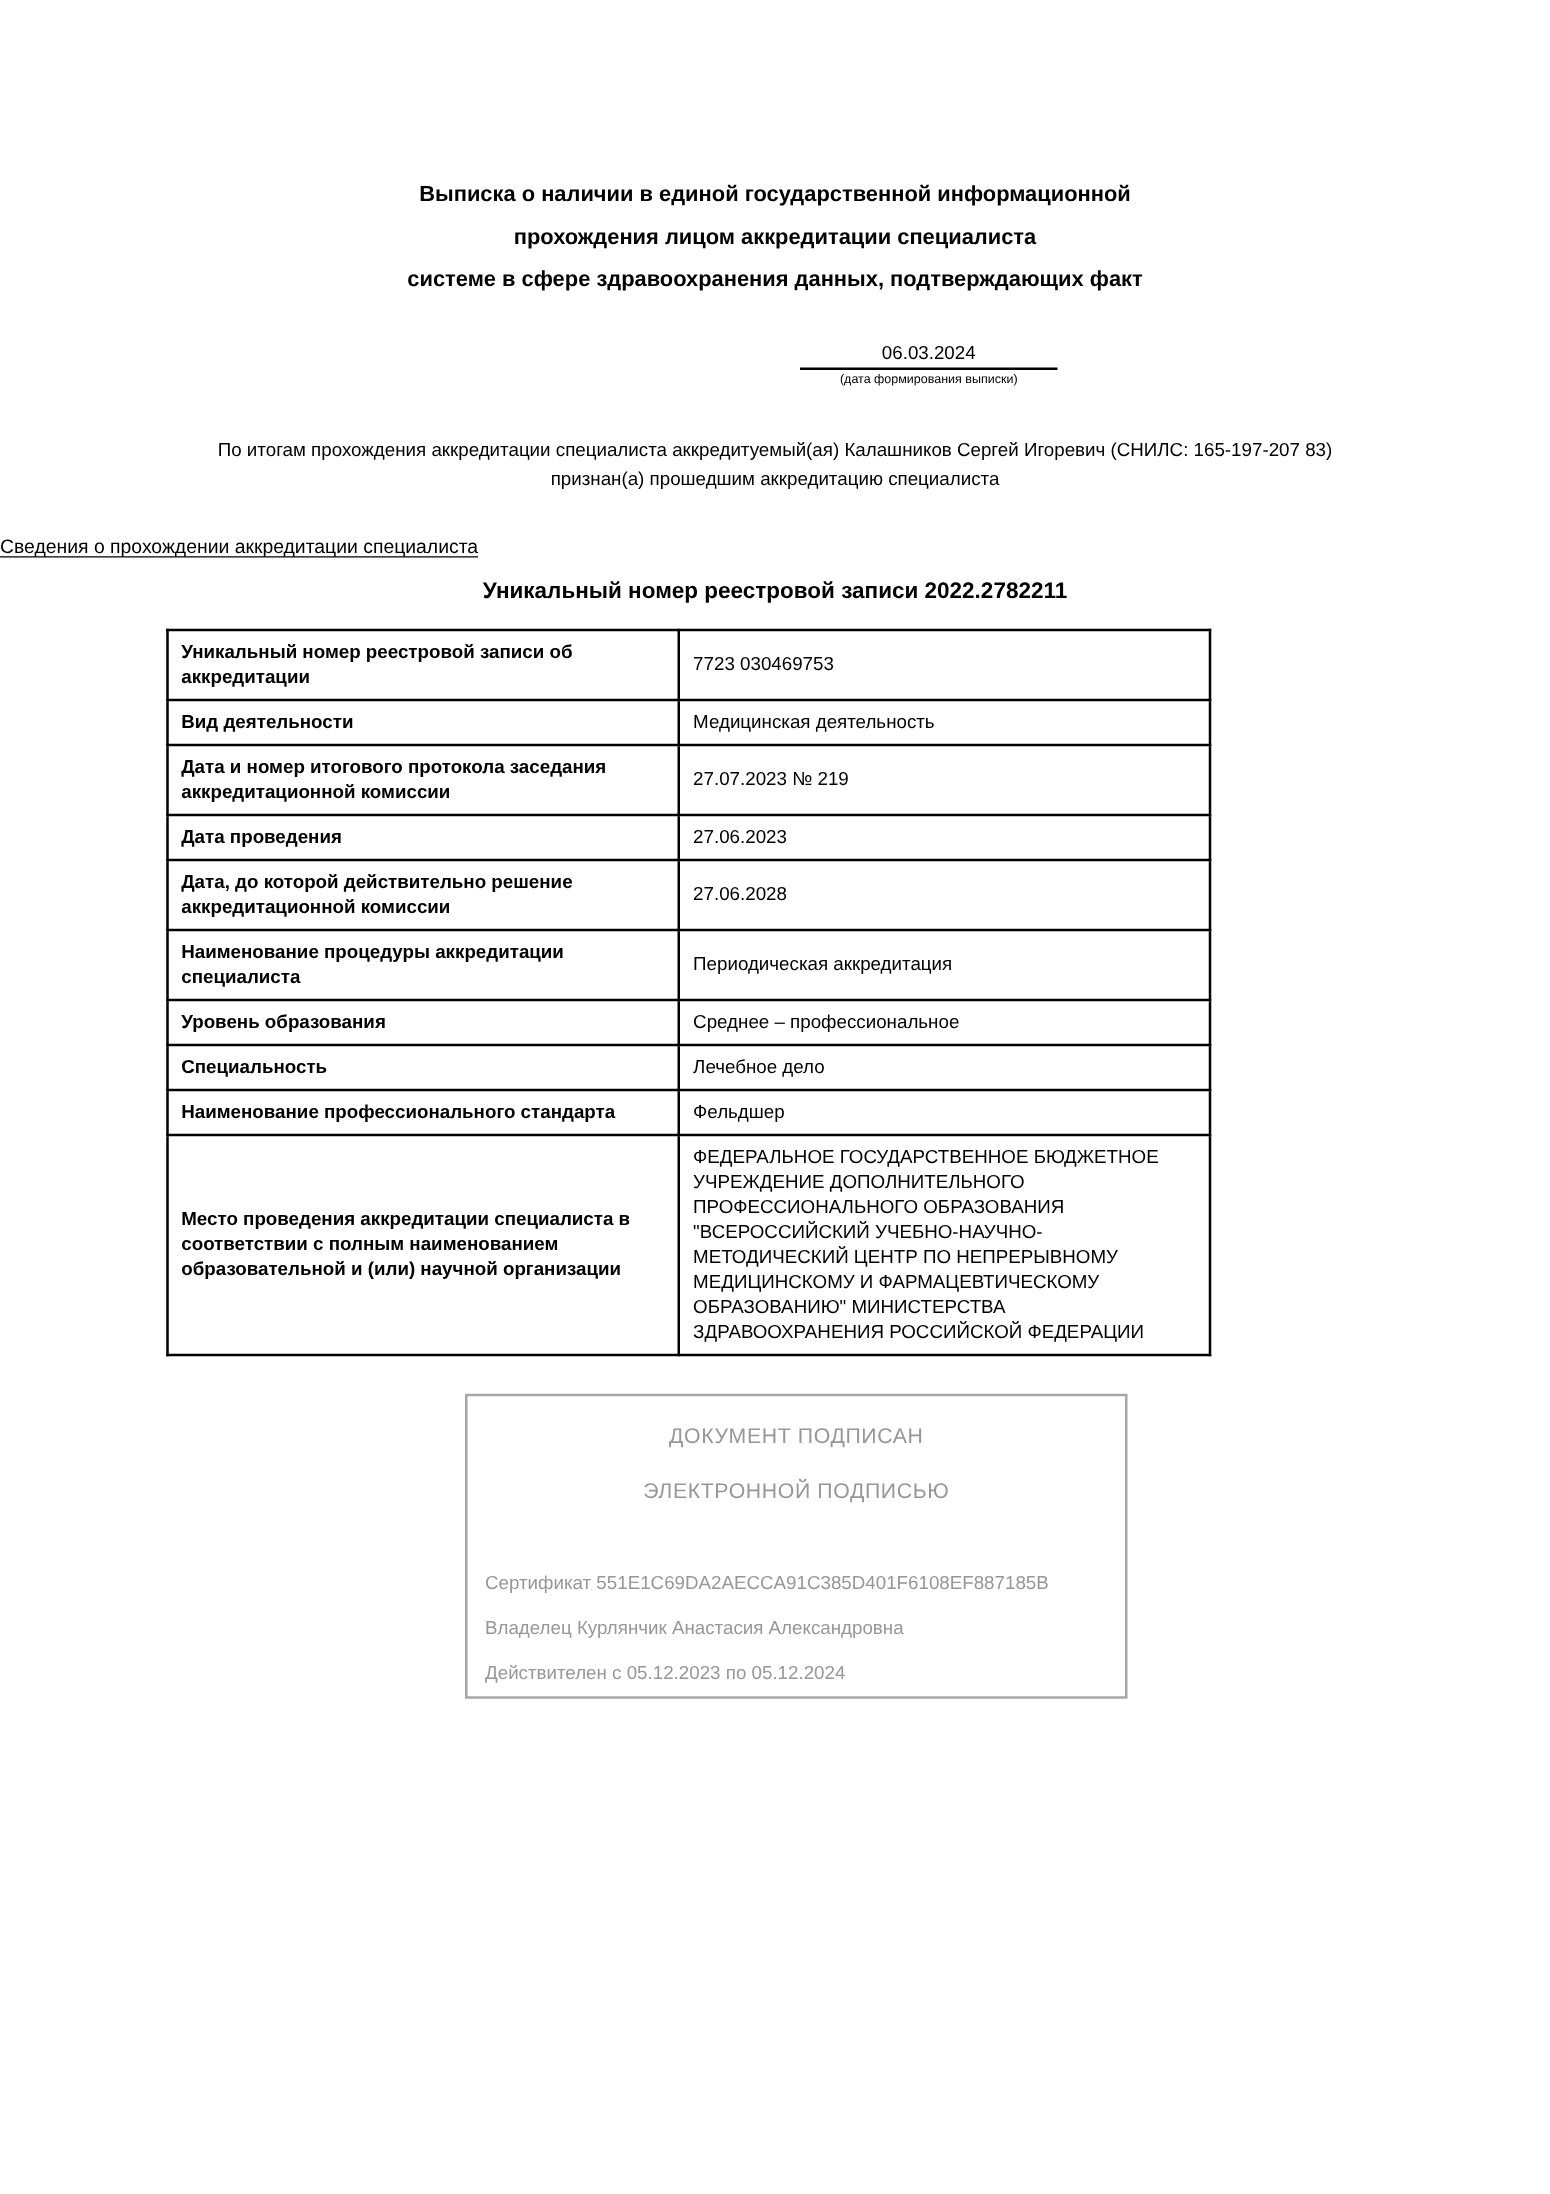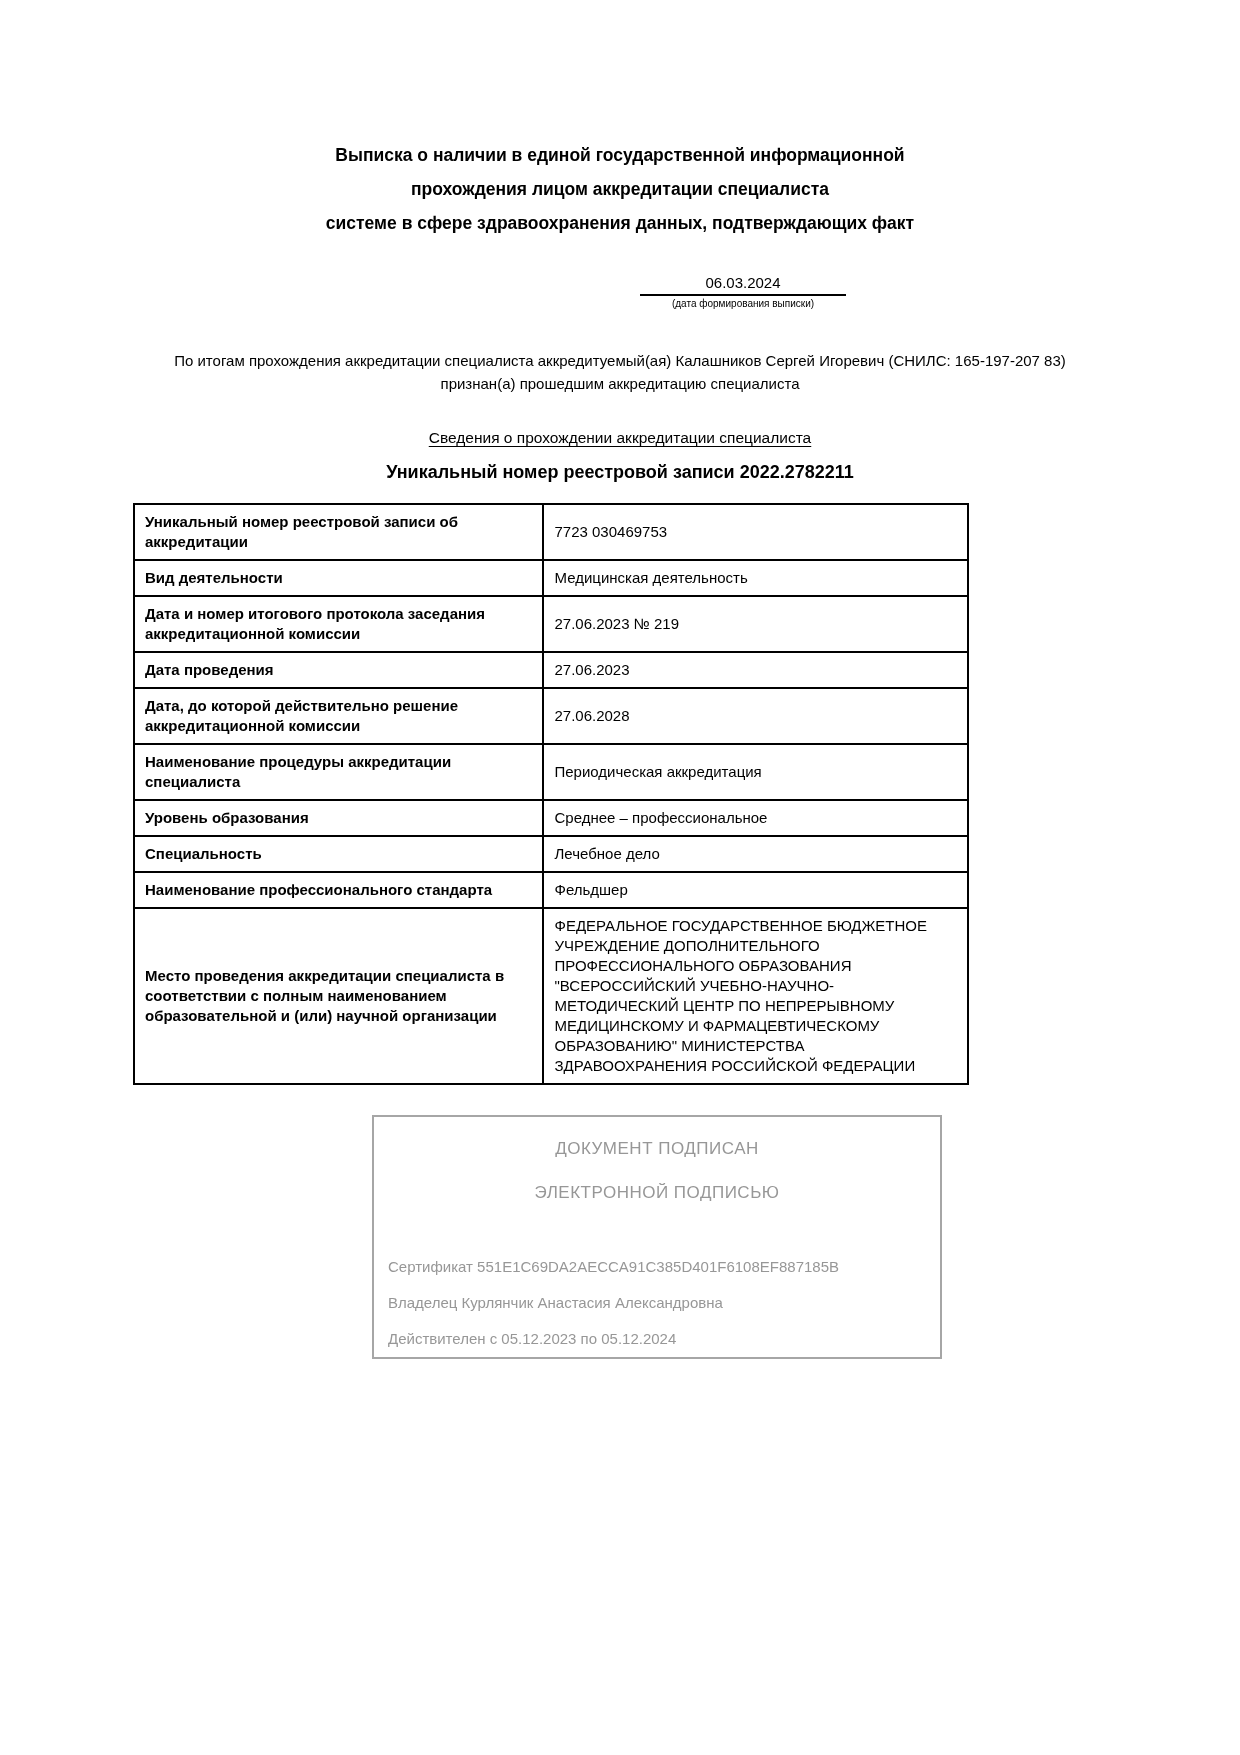--- a/index.html
+++ b/index.html
@@ -36,21 +36,20 @@
     padding-top: 2px;
   }
   .intro {
     margin-top: 40px;
     text-align: center;
     font-size: 15px;
     line-height: 23px;
   }
   .section-heading {
     margin-top: 34px;
-    text-align: center;
     font-size: 15.5px;
     text-decoration: underline;
     text-underline-offset: 3px;
   }
   .registry-heading {
     margin-top: 15px;
     text-align: center;
     font-size: 18px;
     font-weight: bold;
   }
@@ -64,21 +63,21 @@
     border: 2.5px solid #000;
     font-size: 15px;
     line-height: 20px;
     vertical-align: middle;
     padding: 7px 10px;
   }
   td.cell-label { width: 382px; font-weight: bold; }
   td.cell-value { width: 396px; }
   .sig-box {
     margin: 30px 0 0 372px;
-    width: 570px;
+    width: 530px;
     height: 244px;
     border: 2px solid #a6a6a6;
     color: #979797;
     padding: 10px 14px 0 14px;
   }
   .sig-title {
     text-align: center;
     font-size: 17px;
     line-height: 44px;
     letter-spacing: 0.5px;
@@ -119,21 +118,21 @@
     <tr>
       <td class="cell-label">Уникальный номер реестровой записи об аккредитации</td>
       <td class="cell-value">7723 030469753</td>
     </tr>
     <tr>
       <td class="cell-label">Вид деятельности</td>
       <td class="cell-value">Медицинская деятельность</td>
     </tr>
     <tr>
       <td class="cell-label">Дата и номер итогового протокола заседания аккредитационной комиссии</td>
-      <td class="cell-value">27.06.2023 № 219</td>
+      <td class="cell-value">27.07.2023 № 219</td>
     </tr>
     <tr>
       <td class="cell-label">Дата проведения</td>
       <td class="cell-value">27.06.2023</td>
     </tr>
     <tr>
       <td class="cell-label">Дата, до которой действительно решение аккредитационной комиссии</td>
       <td class="cell-value">27.06.2028</td>
     </tr>
     <tr>

